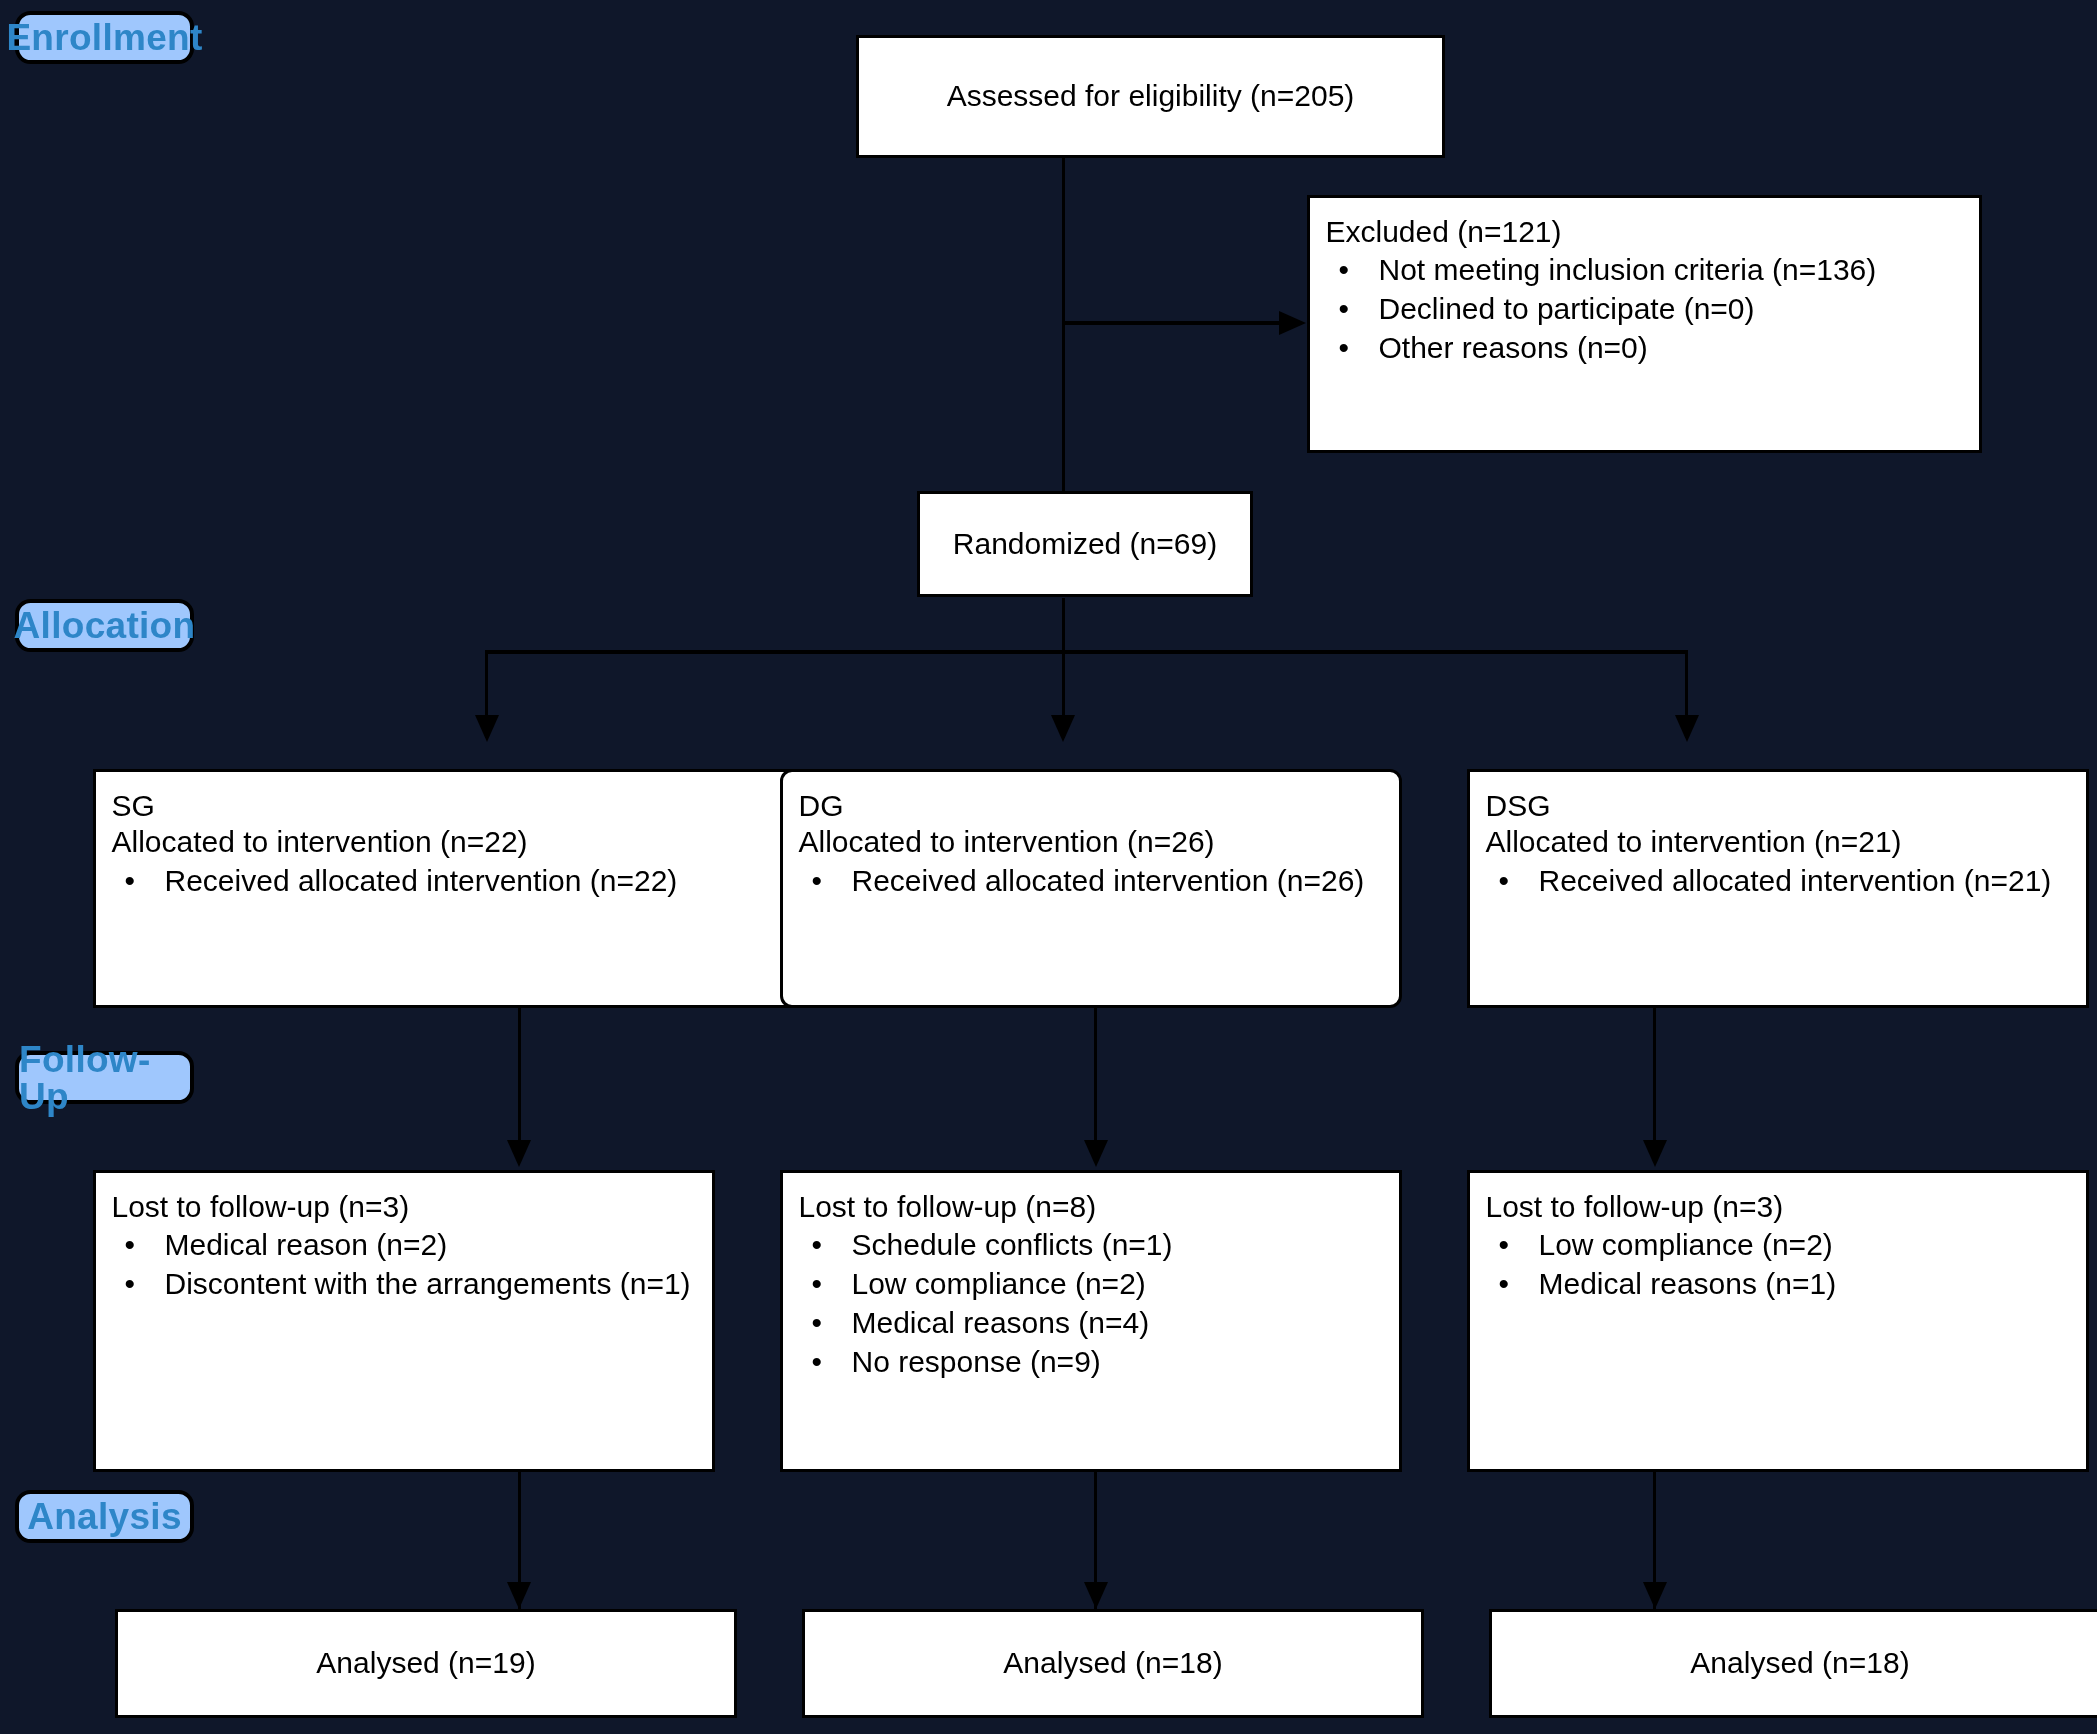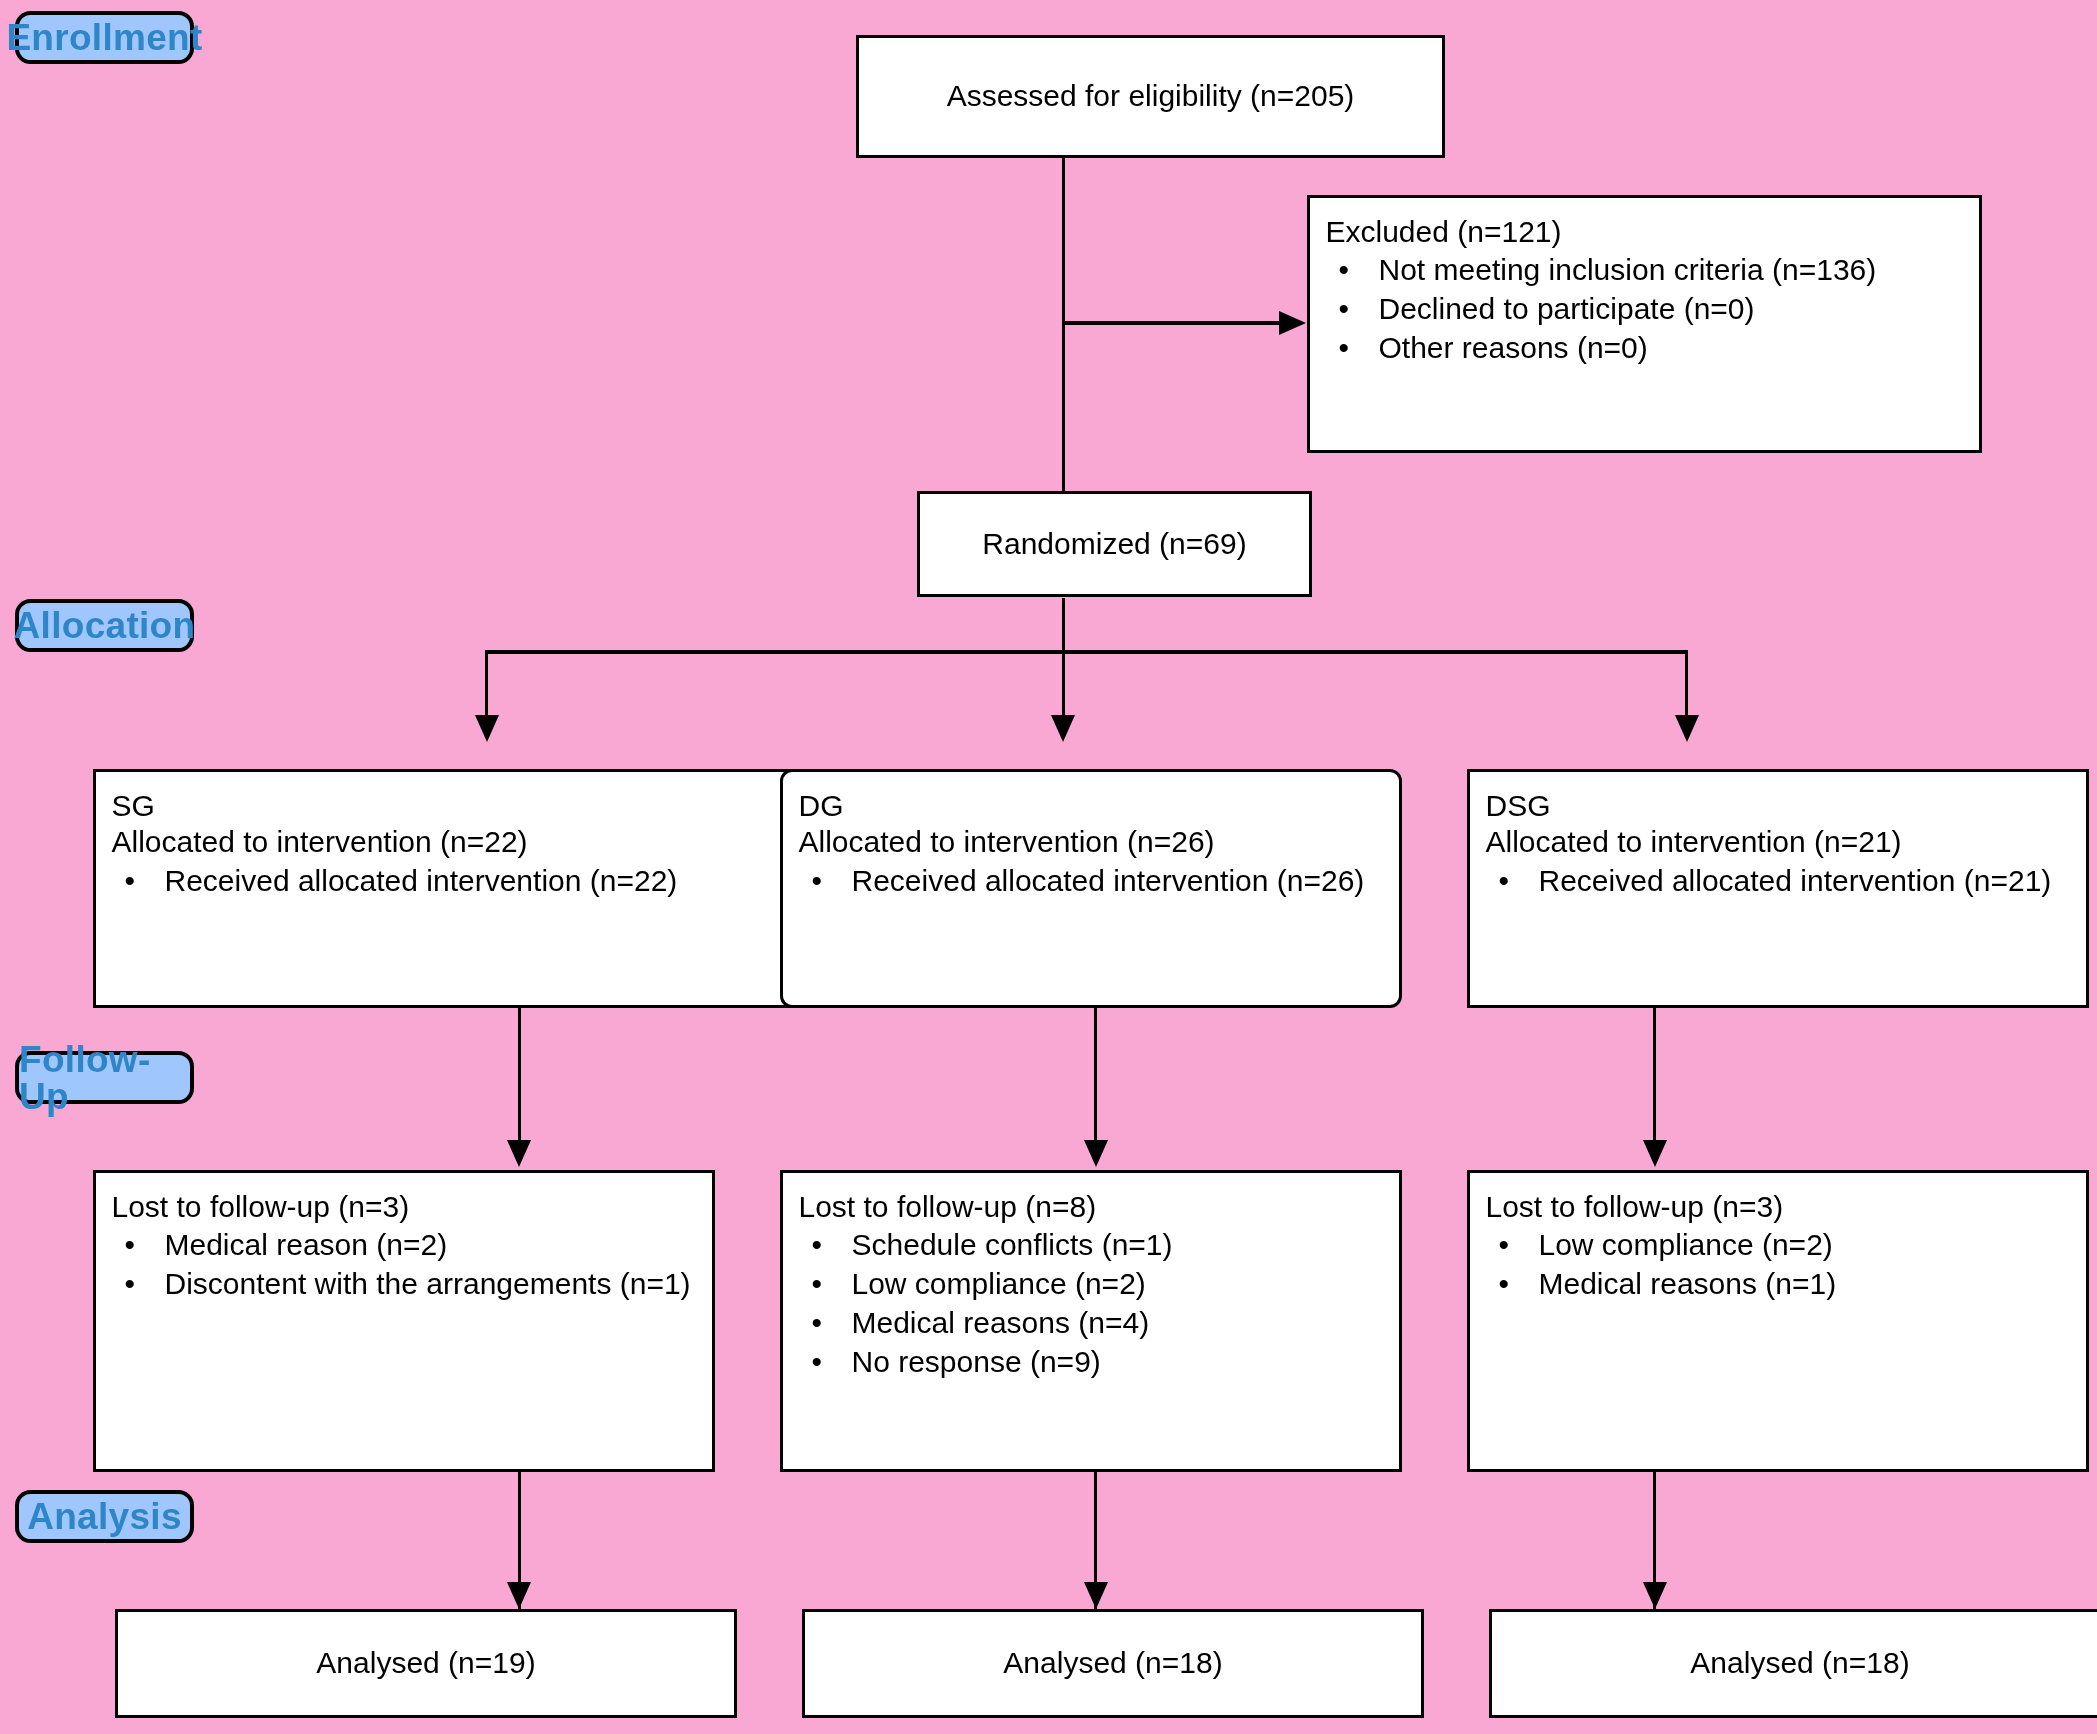--- a/index.html
+++ b/index.html
@@ -4,21 +4,21 @@
 <style>
   html, body {
     margin: 0;
     padding: 0;
     background: #ffffff;
   }
   #canvas {
     position: relative;
     width: 2097px;
     height: 1735px;
-    background: #f9a8d4;
+    background: #0f172a;
     font-family: "Liberation Sans", sans-serif;
     overflow: hidden;
   }
 
   
   .phase-label {
     position: absolute;
     box-sizing: border-box;
     background: #9FC7FD;
     border: 4.2px solid #000000;
@@ -136,21 +136,21 @@
 
   <div class="flow-box box-pad" style="left:1307px; top:195px; width:675px; height:258px;">
     <span class="box-head">Excluded (n=121)</span>
     <ul class="bullets">
       <li><span class="dot">•</span><span>Not meeting inclusion criteria (n=136)</span></li>
       <li><span class="dot">•</span><span>Declined to participate (n=0)</span></li>
       <li><span class="dot">•</span><span>Other reasons (n=0)</span></li>
     </ul>
   </div>
 
-  <div class="flow-box center-text" style="left:895px; top:491px; width:395px; height:106px;text-align:right;">
+  <div class="flow-box center-text" style="left:895px; top:491px; width:336px; height:106px;text-align:right;">
     <span>Randomized (n=69)</span>
   </div>
 
   <div class="vline" style="left:1062px; top:598px; height:55px;"></div>
   <div class="hline" style="left:485px; top:650px; width:1203px;"></div>
 
   <div class="vline" style="left:485px; top:650px; height:88px;"></div>
   <div class="arrow-down" style="left:475px; top:715px;"></div>
 
   <div class="vline" style="left:1062px; top:650px; height:88px;"></div>

